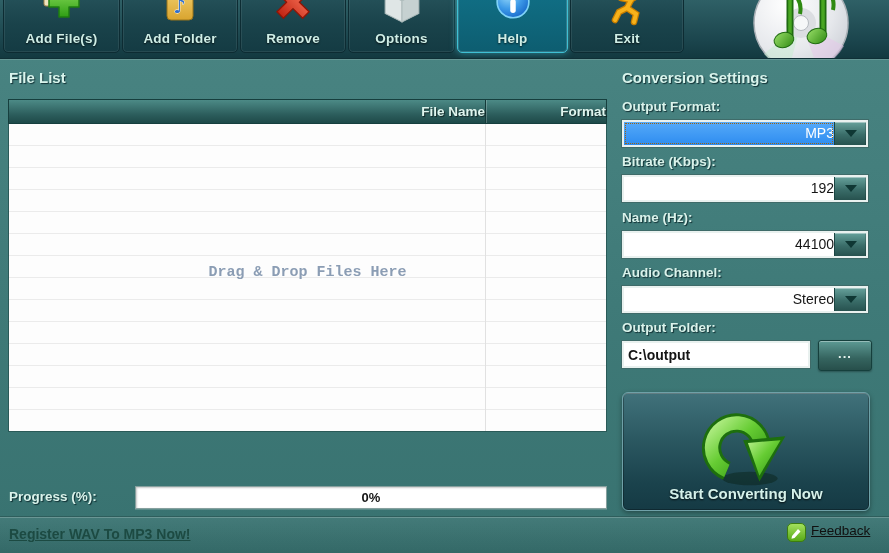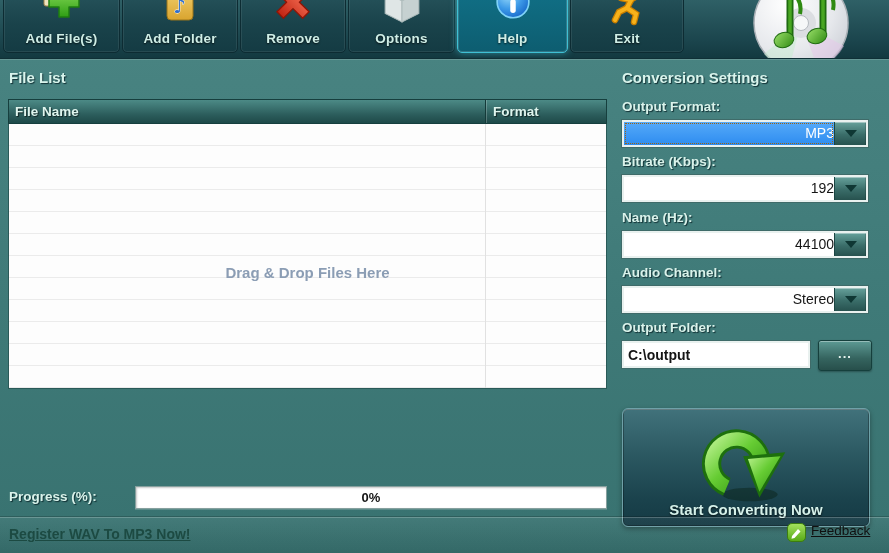--- a/index.html
+++ b/index.html
@@ -45,28 +45,28 @@
   }
   
   .table{position:absolute;left:8px;top:99px;width:599px;height:380px;}
   .thead{
     position:absolute;top:0;left:0;width:599px;height:25px;display:flex;box-sizing:border-box;
     background:linear-gradient(180deg,#4c8a86 0%,#2b5c5b 65%,#1e4a49 100%);
     border:1px solid #163f3e;
   }
   .th{
     font-size:13.5px;font-weight:bold;color:#dff5ee;line-height:23px;padding-left:6px;
-    text-shadow:1px 1px 1px rgba(0,0,0,.6);box-sizing:border-box;cursor:pointer;
+    text-shadow:1px 1px 1px rgba(0,0,0,.6);box-sizing:border-box;cursor:pointer;text-align:right;
   }
   .th-name{width:477px;border-right:1px solid #143a39;}
   .th-fmt{flex:1;border-left:1px solid rgba(255,255,255,.22);}
   .tbody{
-    position:absolute;top:25px;left:0;width:599px;height:265px;box-sizing:border-box;
+    position:absolute;top:25px;left:0;width:599px;height:308px;box-sizing:border-box;
     background:repeating-linear-gradient(180deg,#fdfdfd 0px,#fdfdfd 21px,#ebebeb 21px,#ebebeb 22px);
-    border:1px solid #2a5a58;border-top:none;
+    border:1px solid #2a5a58;border-top:none;font-family:Liberation Mono, monospace;
   }
   .vline{position:absolute;left:476px;top:0;bottom:0;width:1px;background:#e1e1e1;}
   .drop-hint{
     position:absolute;top:140px;left:0;width:100%;text-align:center;
     font-size:15px;font-weight:bold;color:#8b9db4;
   }
   
   .combo{
     position:absolute;left:622px;width:246px;height:27px;display:flex;box-sizing:border-box;
     background:#fff;border:2px solid #e9f1ef;outline:1px solid #3f6b69;cursor:pointer;
@@ -97,21 +97,21 @@
     border:1px solid #153f3c;
     box-shadow:inset 0 1px 0 rgba(255,255,255,.35),0 1px 2px rgba(0,0,0,.3);
     color:#eaf6f2;font-weight:bold;font-size:13px;text-align:center;line-height:26px;letter-spacing:1px;
   }
   
   .start-btn{
     position:absolute;left:622px;top:392px;width:248px;height:119px;border-radius:6px;cursor:pointer;
     background:linear-gradient(180deg,#41727b 0%,#2b5861 40%,#1a424c 78%,#153a44 100%);
     border:1px solid #6fa1a8;box-sizing:border-box;
     box-shadow:inset 0 1px 0 rgba(255,255,255,.25),inset 0 0 0 1px rgba(0,0,0,.28),0 2px 5px rgba(0,0,0,.35);
-    display:flex;flex-direction:column;align-items:center;justify-content:flex-end;padding-bottom:8px;margin-top:16px;
+    display:flex;flex-direction:column;align-items:center;justify-content:flex-end;padding-bottom:8px;
   }
   .start-icon{position:absolute;top:5px;left:50%;transform:translateX(-50%);line-height:0;}
   .start-label{font-size:15px;font-weight:bold;color:#d5f1ea;text-shadow:0 1px 2px rgba(0,0,0,.8);}
   
   .progress-label{position:absolute;left:9px;top:489px;font-size:13.5px;font-weight:bold;color:#d9f2ea;text-shadow:1px 1px 1px rgba(8,35,40,.85);}
   .progress-bar{
     position:absolute;left:135px;top:486px;width:472px;height:23px;background:#fff;box-sizing:border-box;
     border:1px solid #86a09e;box-shadow:inset 1px 1px 2px rgba(0,0,0,.22),0 1px 0 rgba(255,255,255,.18);
   }
   .progress-fill{position:absolute;left:0;top:0;bottom:0;width:0%;background:linear-gradient(180deg,#9ad56e,#5aa82e);}

